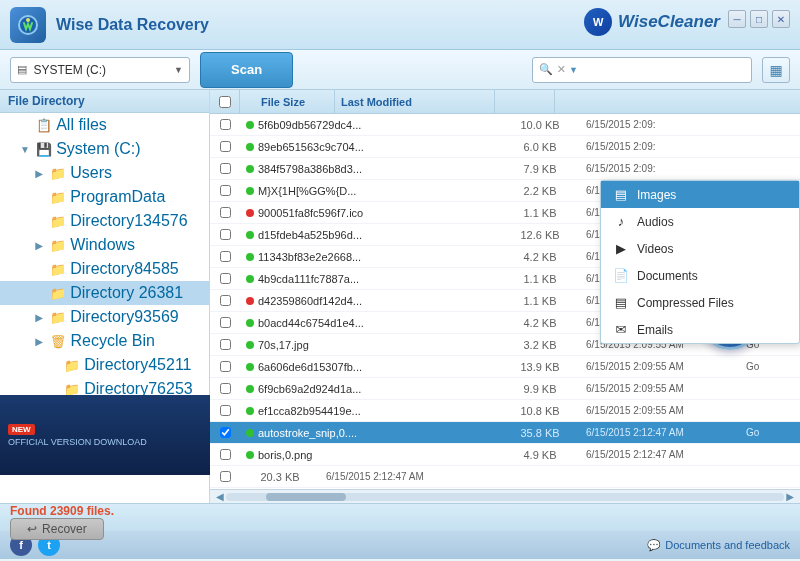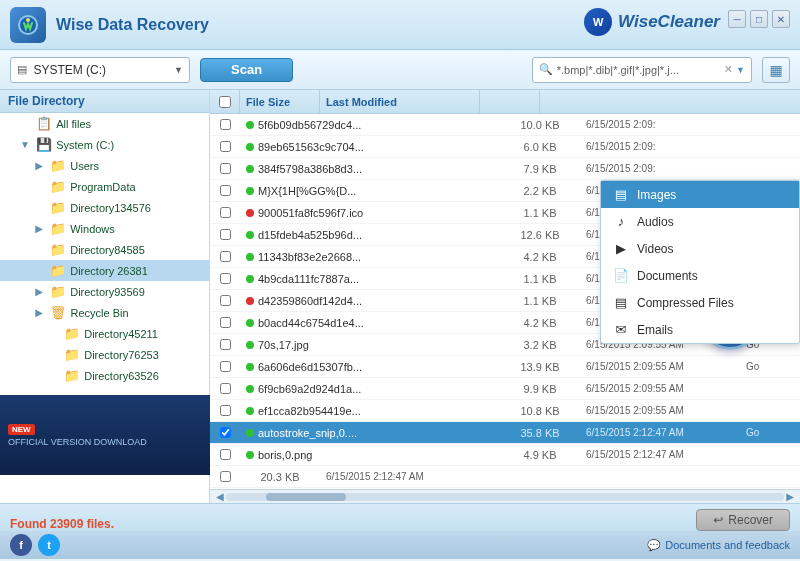--- a/index.html
+++ b/index.html
@@ -73,21 +73,21 @@
     .drive-select-icon { margin-right: 6px; color: #606060; font-size: 11px; }
     .drive-select-text { flex: 1; color: #303030; font-size: 12px; }
     .drive-select-arrow { color: #606060; font-size: 9px; }
     .scan-btn {
       background: linear-gradient(to bottom, #5ab0e8, #3a90c8);
       border: 1px solid #2878b0;
       border-radius: 4px;
       color: white;
       font-weight: bold;
       font-size: 13px;
-      height: 24px;
+      height: 36px;
       padding: 0 30px;
       cursor: pointer;
     }
     .search-box {
       display: flex; align-items: center;
       border: 1px solid #a0b8cc;
       background: white;
       border-radius: 3px;
       height: 26px;
       padding: 0 6px;
@@ -139,21 +139,21 @@
       white-space: nowrap;
     }
     .tree-toggle {
       width: 14px; height: 14px;
       display: inline-flex; align-items: center; justify-content: center;
       color: #6090b0; font-size: 10px; cursor: pointer;
     }
     .tree-icon { margin: 0 4px; font-size: 13px; }
     .folder-icon { color: #e8a020; }
     .hdd-icon { color: #6090c0; }
-    .tree-label { color: #14532d; font-size: 11px; }
+    .tree-label { color: #0369a1; font-size: 16px; }
     .tree-item.level-1 { padding-left: 18px; }
     .tree-item.level-2 { padding-left: 32px; }
     .tree-item.level-3 { padding-left: 46px; }
     .tree-item.highlighted { background: #b8d8f0; }
 
     
     .file-list-container {
       flex: 1;
       display: flex;
       flex-direction: column;
@@ -171,21 +171,21 @@
       padding: 0 6px;
       font-weight: bold; color: #2060a0;
       font-size: 11px;
       border-right: 1px solid #b0cfe0;
       height: 100%;
       cursor: pointer;
       white-space: nowrap;
     }
     .col-check { width: 30px; min-width: 30px; justify-content: center; }
     .col-name { flex: 1; min-width: 200px; }
-    .col-size { width: 80px; min-width: 80px; }
+    .col-size { width: 80px; min-width: 80px; margin-left: 15px; }
     .col-modified { width: 160px; min-width: 160px; }
     .col-extra { width: 60px; min-width: 60px; }
 
     .file-list-body {
       flex: 1;
       overflow-y: auto;
       overflow-x: hidden;
       background: white;
     }
     .file-row {
@@ -232,24 +232,25 @@
       position: absolute; left: 40px; width: 80px; height: 8px;
       background: #a0b8cc; border-radius: 4px;
     }
     .scroll-arrow { color: #6090b0; font-size: 10px; cursor: pointer; padding: 0 2px; }
 
     
     .status-bar {
       background: linear-gradient(to bottom, #d8ecf8, #c4e0f0);
       height: 28px;
       display: flex;
-      align-items: flex-end;
+      align-items: flex-start;
       padding: 0 10px;
       border-top: 1px solid #b0cfe0;
       justify-content: space-between;
+      flex-direction: column;
     }
     .status-found { font-size: 12px; color: #303030; }
     .status-found span { color: #e05030; font-weight: bold; }
     .recover-btn {
       background: linear-gradient(to bottom, #c8c8c8, #b0b0b0);
       border: 1px solid #909090;
       border-radius: 4px;
       padding: 3px 16px;
       font-size: 12px;
       color: #505050;
@@ -368,21 +369,20 @@
 <div class="toolbar">
   <div class="drive-select">
     <span class="drive-select-icon">▤</span>
     <span class="drive-select-text">SYSTEM (C:)</span>
     <span class="drive-select-arrow">▼</span>
   </div>
   <button class="scan-btn">Scan</button>
   <div style="flex:1"></div>
   <div class="search-box">
     <span class="search-icon">🔍</span>
-    <span class="search-text">*.bmp|*.dib|*.gif|*.jpg|*.j...</span>
     <span class="search-clear">✕</span>
     <span class="search-dropdown">▼</span>
   </div>
   <div class="layout-btn">▦</div>
 </div>
 
 <div style="position: relative; flex: 1; display: flex; flex-direction: column;">
 
   <div class="main">
 

